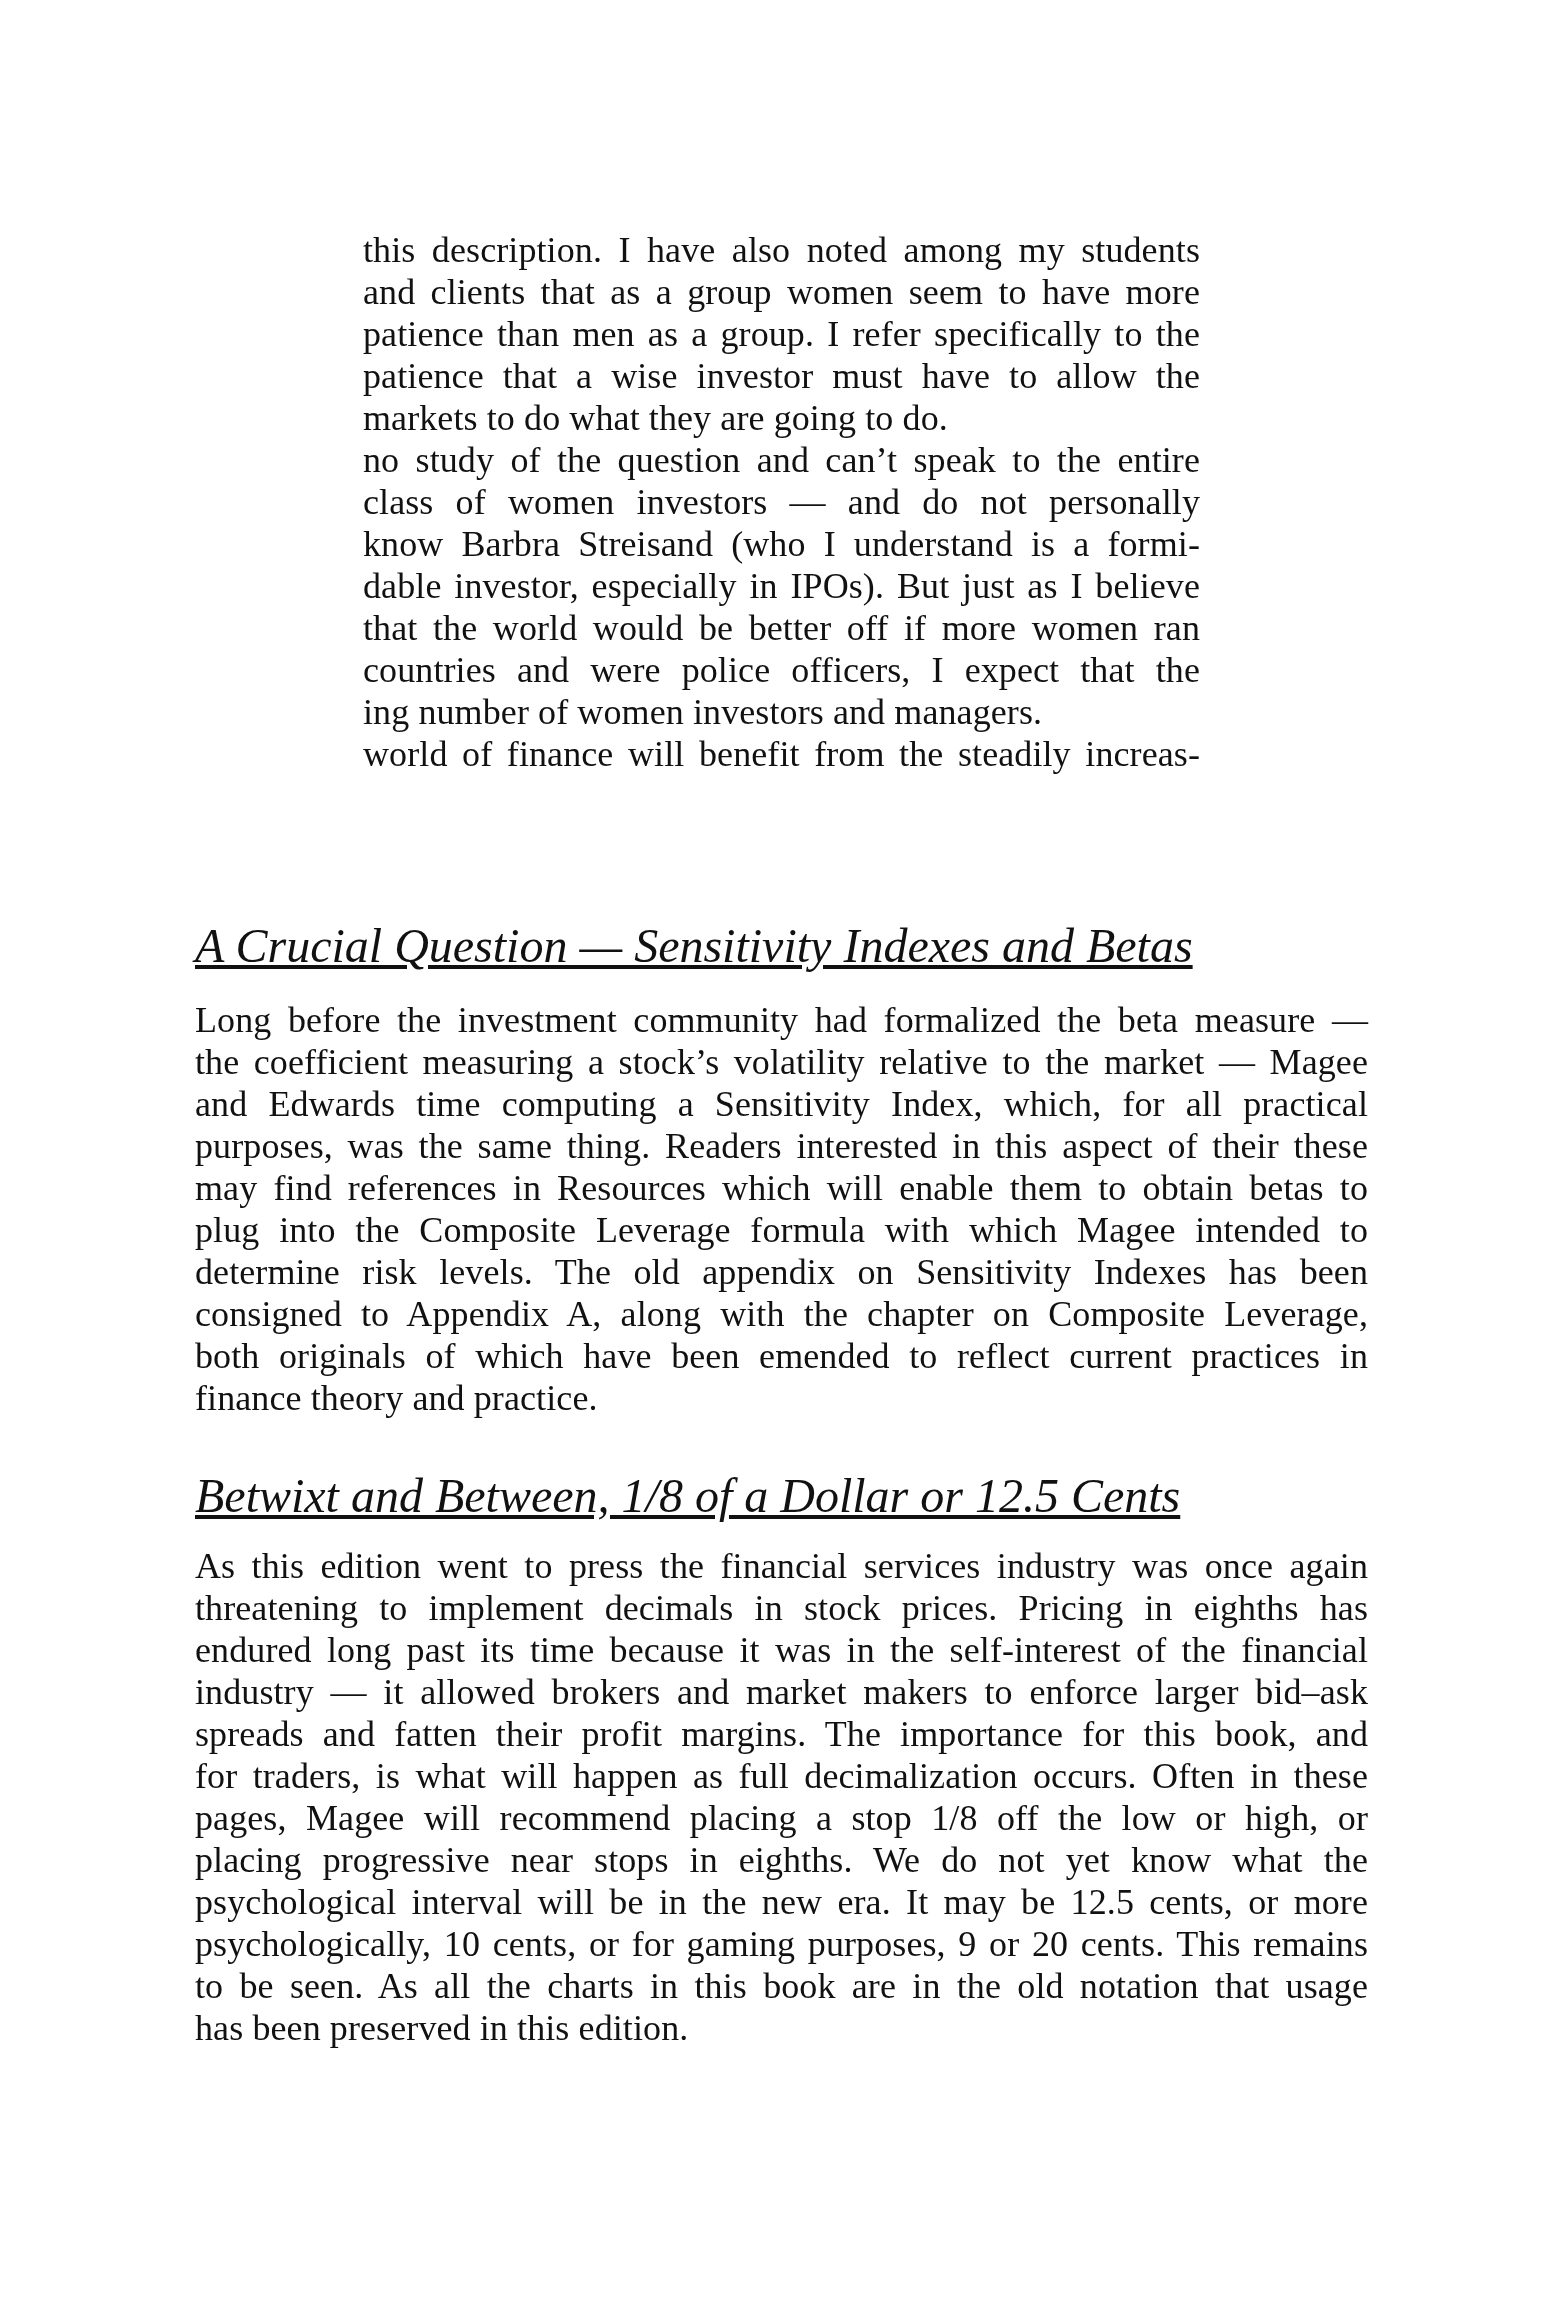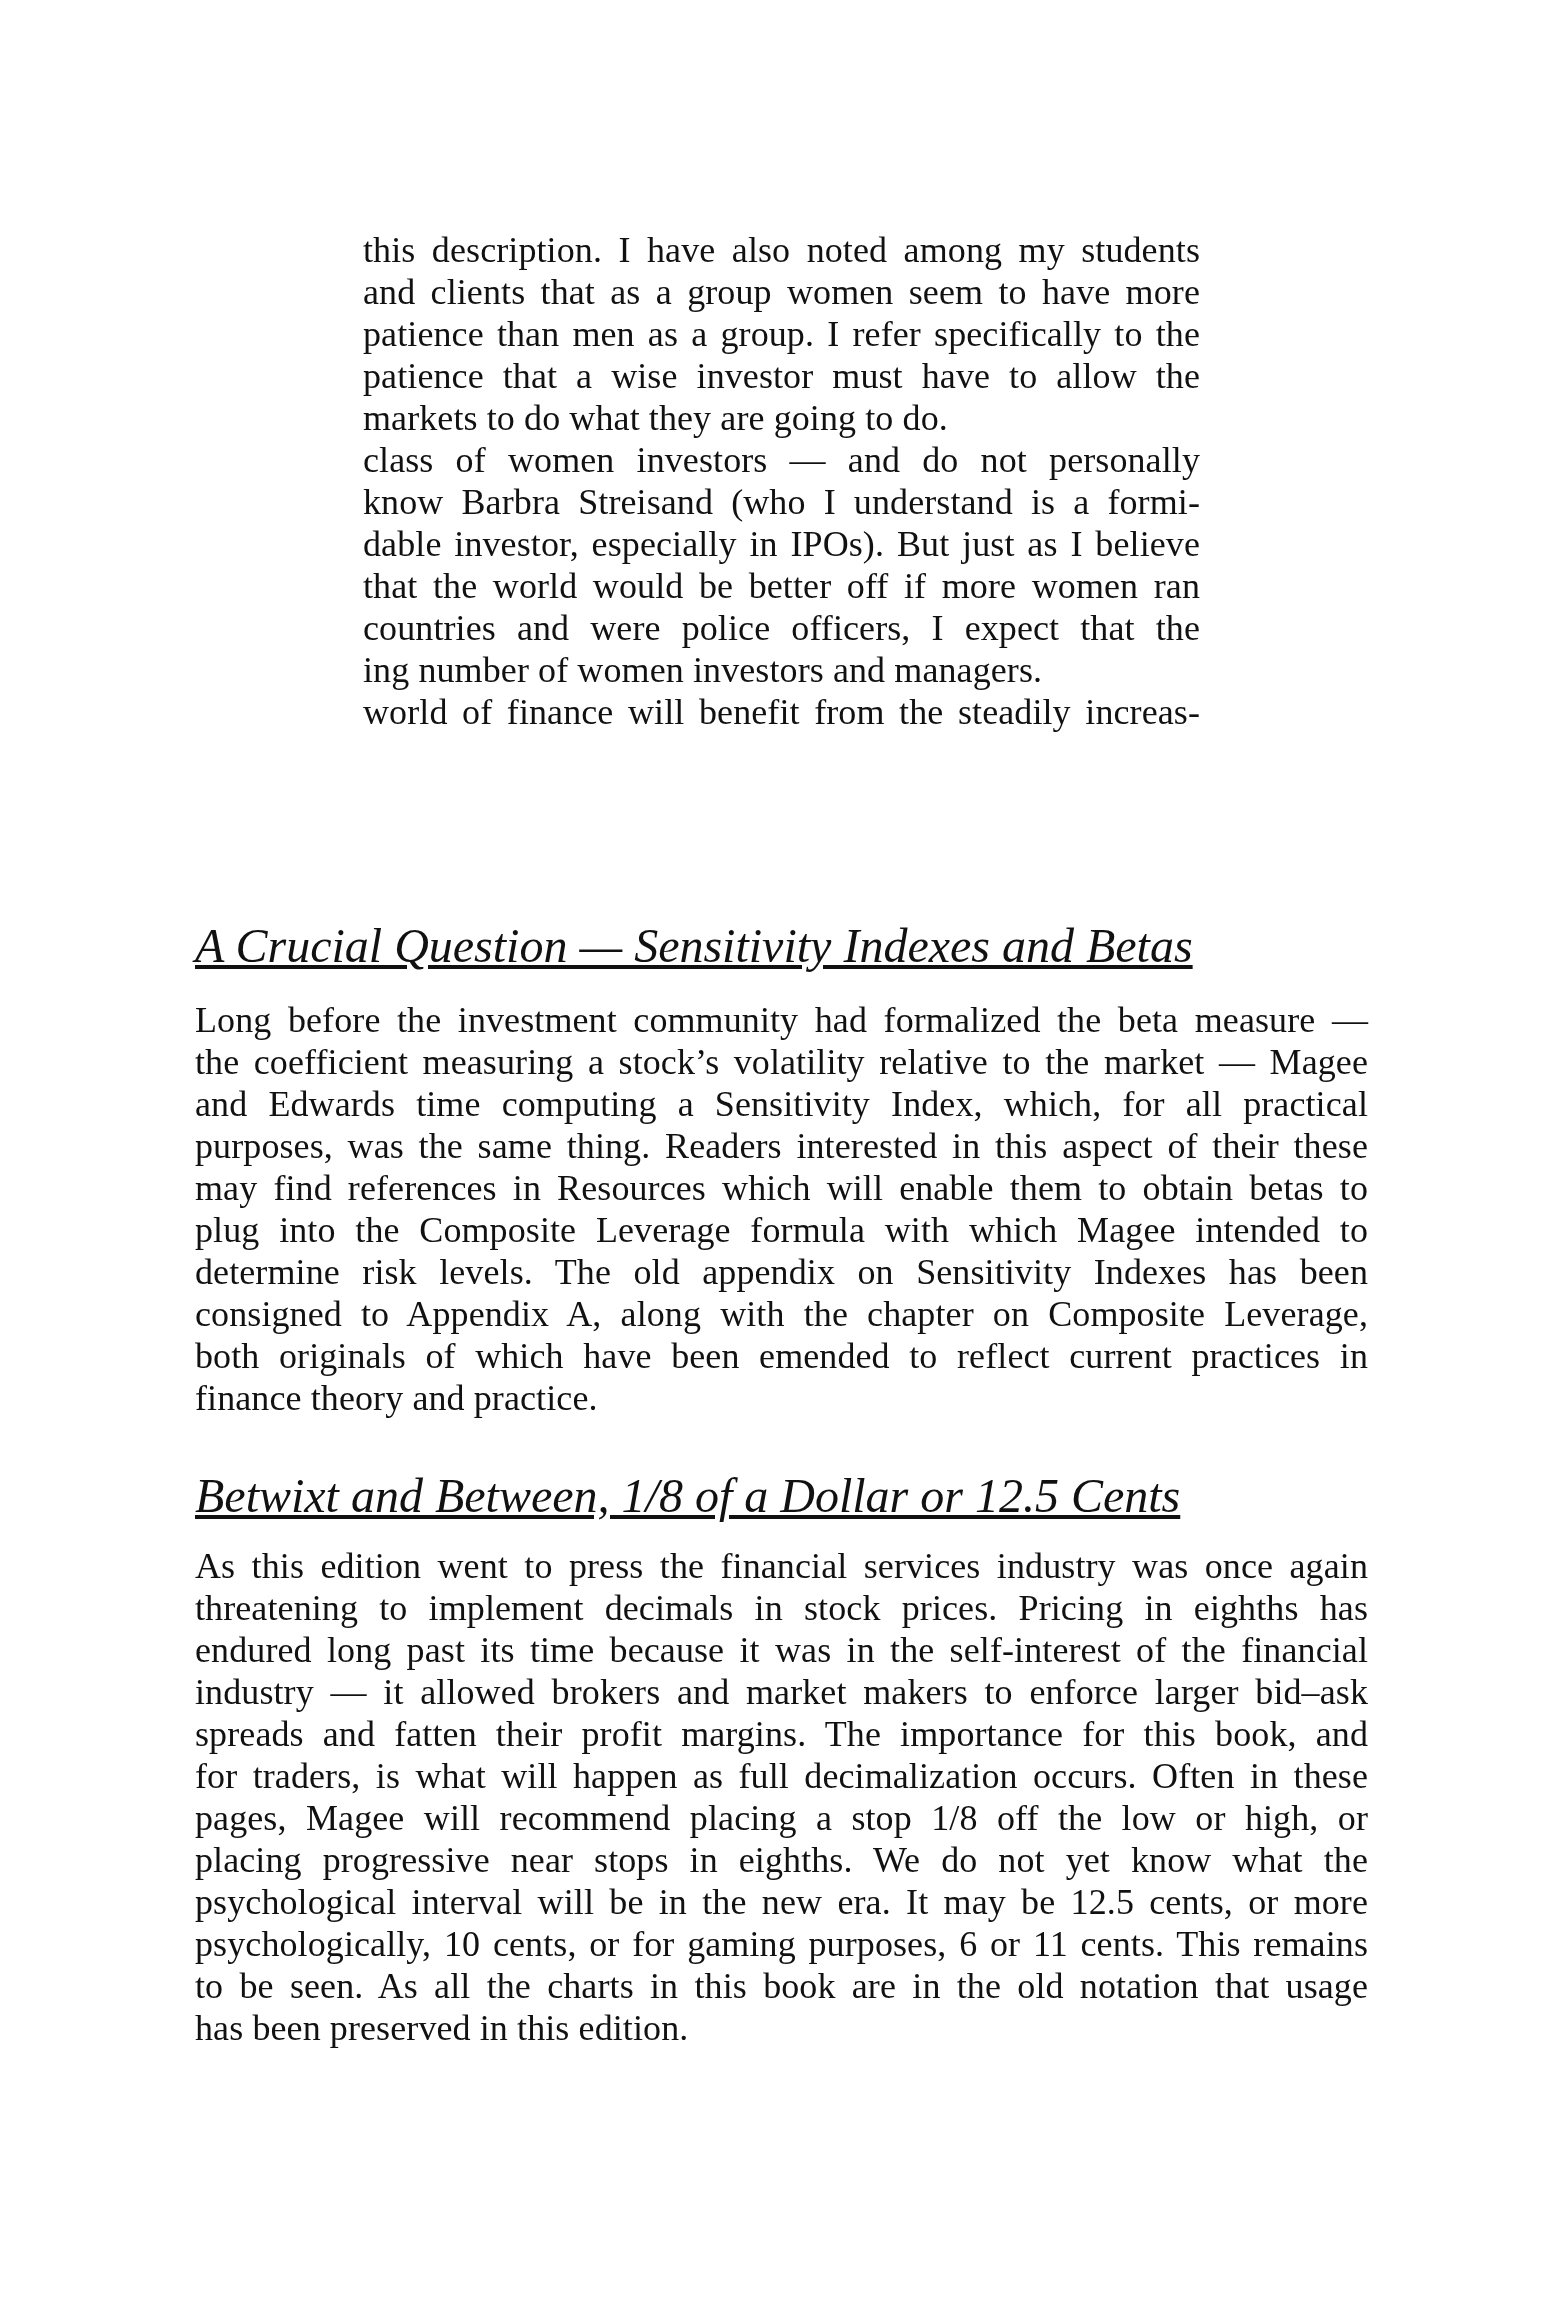--- a/index.html
+++ b/index.html
@@ -74,20 +74,21 @@
 
   <div class="block quote-block">
     <div class="para">
       <span class="line">this description. I have also noted among my students</span>
       <span class="line">and clients that as a group women seem to have more</span>
       <span class="line">patience than men as a group. I refer specifically to the</span>
       <span class="line">patience that a wise investor must have to allow the</span>
       <span class="line last">markets to do what they are going to do.</span>
     </div>
     <div class="para">
+      <span class="line">no study of the question and can’t speak to the entire</span>
       <span class="line">class of women investors — and do not personally</span>
       <span class="line">know Barbra Streisand (who I understand is a formi-</span>
       <span class="line">dable investor, especially in IPOs). But just as I believe</span>
       <span class="line">that the world would be better off if more women ran</span>
       <span class="line">countries and were police officers, I expect that the</span>
       <span class="line last">ing number of women investors and managers.</span>
       <span class="line">world of finance will benefit from the steadily increas-</span>
     </div>
   </div>
 
@@ -112,20 +113,20 @@
     <div class="para">
       <span class="line">As this edition went to press the financial services industry was once again</span>
       <span class="line">threatening to implement decimals in stock prices. Pricing in eighths has</span>
       <span class="line">endured long past its time because it was in the self-interest of the financial</span>
       <span class="line">industry — it allowed brokers and market makers to enforce larger bid–ask</span>
       <span class="line">spreads and fatten their profit margins. The importance for this book, and</span>
       <span class="line">for traders, is what will happen as full decimalization occurs. Often in these</span>
       <span class="line">pages, Magee will recommend placing a stop 1/8 off the low or high, or</span>
       <span class="line">placing progressive near stops in eighths. We do not yet know what the</span>
       <span class="line">psychological interval will be in the new era. It may be 12.5 cents, or more</span>
-      <span class="line">psychologically, 10 cents, or for gaming purposes, 6 or 11 cents. This remains</span>
+      <span class="line">psychologically, 10 cents, or for gaming purposes, 9 or 20 cents. This remains</span>
       <span class="line">to be seen. As all the charts in this book are in the old notation that usage</span>
       <span class="line last">has been preserved in this edition.</span>
     </div>
   </div>
 
 </div>
 
 
 </body></html>

